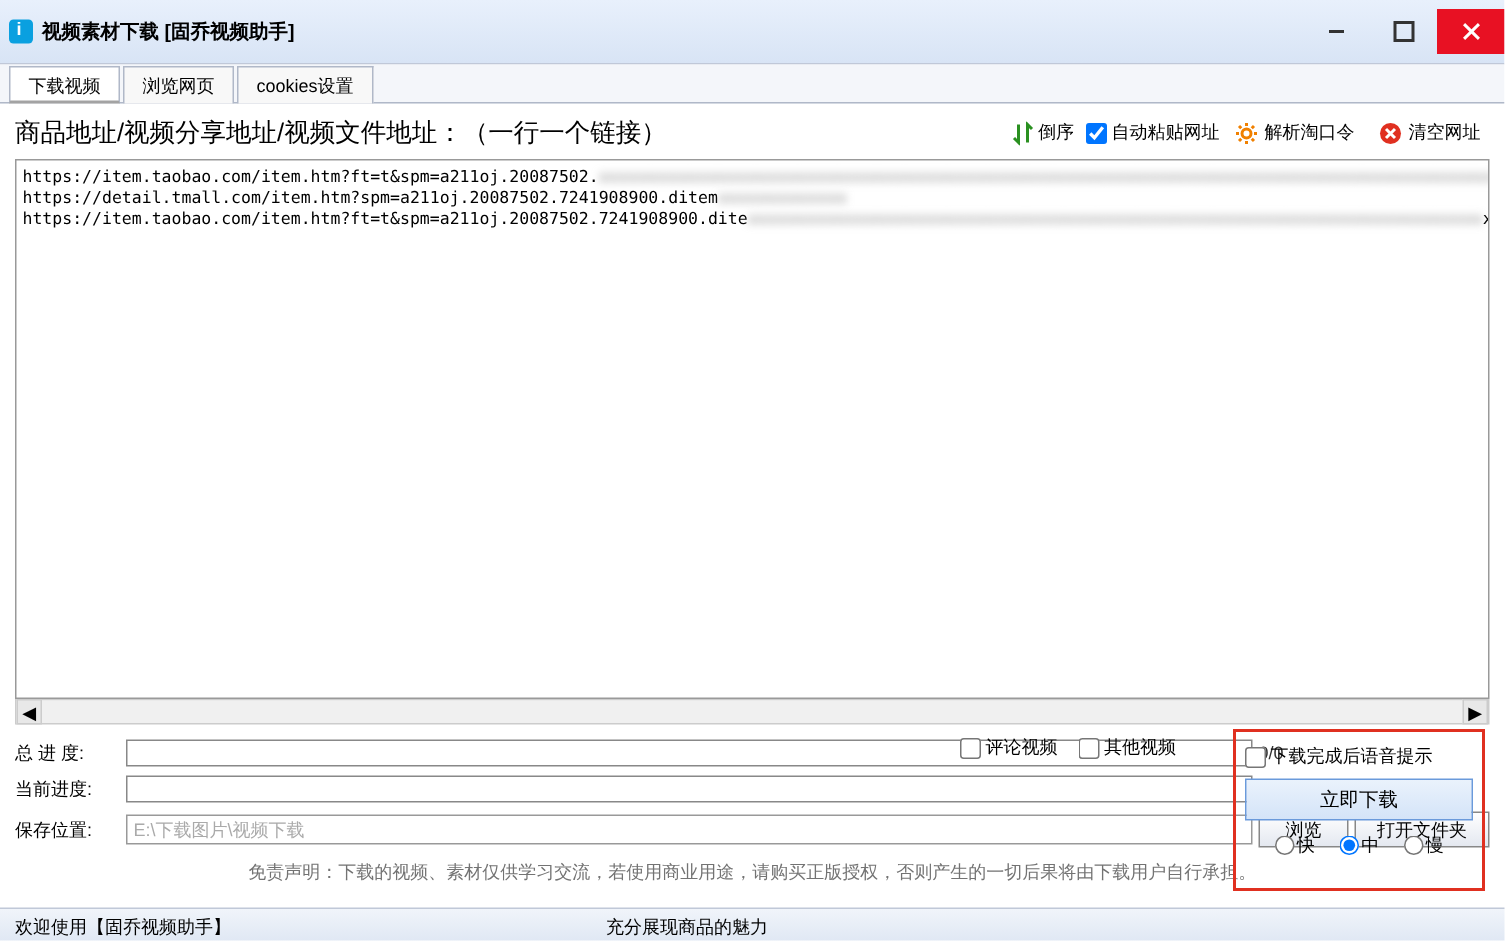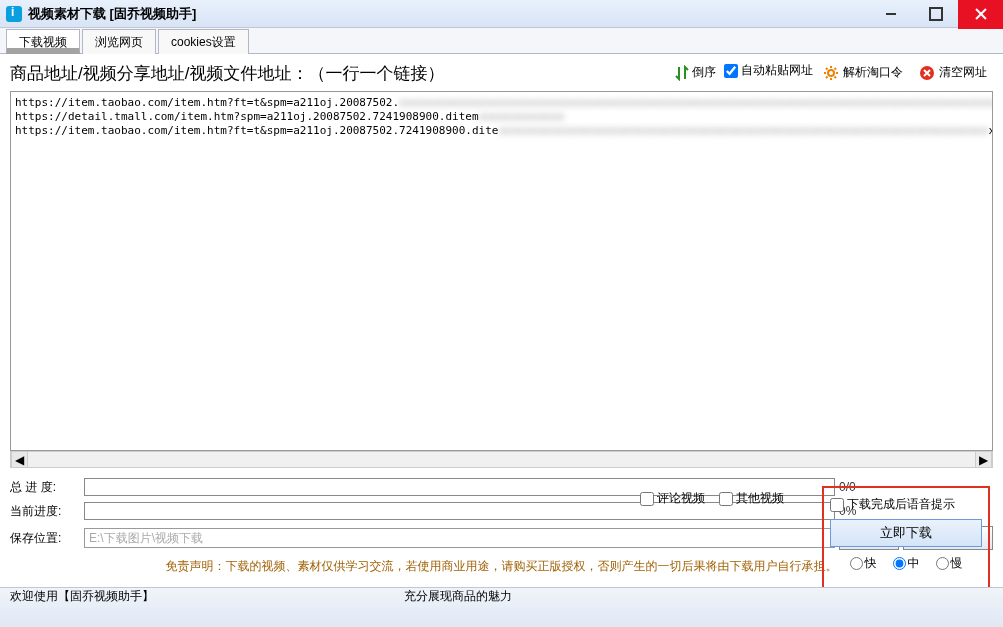--- a/index.html
+++ b/index.html
@@ -1,34 +1,34 @@
 <!DOCTYPE html>
 <html><head>
 <meta charset="utf-8">
 <style>
 * { box-sizing: border-box; margin: 0; padding: 0; }
 body { font-family: "Microsoft YaHei", SimSun, sans-serif; font-size: 12px; background: #fff; width: 1003px; height: 627px; overflow: hidden; }
-.titlebar { height: 28px; background: linear-gradient(#e8f0fc,#d8e4f5); display: flex; align-items: center; padding: 0 0 0 6px; border-bottom: 1px solid #c0c8d8; }
+.titlebar { height: 43px; background: linear-gradient(#e8f0fc,#d8e4f5); display: flex; align-items: center; padding: 0 0 0 6px; border-bottom: 1px solid #c0c8d8; }
 .titlebar .app-icon { width: 16px; height: 16px; background: #0aa0e0; border-radius: 3px; margin-right: 6px; position: relative; }
 .titlebar .app-icon::after { content:"i"; color:#fff; font-weight:bold; position:absolute; left:5px; top:-1px; font-size:12px; }
 .titlebar .title { font-weight: bold; font-size: 13px; }
 .winbtns { margin-left: auto; display: flex; }
 .winbtn { width: 45px; height: 30px; display:flex; align-items:center; justify-content:center; }
 .winbtn.min::after{content:"";width:10px;height:2px;background:#333;}
 .winbtn.max::after{content:"";width:10px;height:10px;border:2px solid #333;}
 .winbtn.close{background:#e81123;}
 .winbtn.close::before,.winbtn.close::after{content:"";position:absolute;width:14px;height:2px;background:#fff;}
 .winbtn.close{position:relative;}
 .winbtn.close::before{transform:rotate(45deg);}
 .winbtn.close::after{transform:rotate(-45deg);}
 .tabbar { height: 26px; display:flex; border-bottom: 1px solid #b0b8c8; padding-left:6px; background:#f4f6fa;}
 .tab { padding: 4px 12px; border:1px solid #b0b8c8; border-bottom:none; margin-right:2px; background:#f8f8f8; font-size:12px; position:relative; top:1px;}
-.tab.active { background:#fff; border-bottom:6px solid #a3a3a3;}
+.tab.active { background:#fff; border-bottom:2px solid #a3a3a3;}
 .content { padding: 8px 10px 0 10px; }
-.heading-row { display:flex; align-items:flex-start; margin-bottom:6px; gap:4px;}
+.heading-row { display:flex; align-items:center; margin-bottom:6px; gap:4px;}
 .heading { font-size:17px; flex:1;}
 .inv-btn { display:flex; align-items:center; gap:2px; padding:2px 4px; cursor:pointer;}
 .inv-btn svg{width:16px;height:16px;}
 .chk { display:flex; align-items:center; gap:3px;}
 .chk input{width:14px;height:14px;}
 .link-btn { display:flex; align-items:center; gap:4px; padding:2px 6px; cursor:pointer;}
 .gear-icon{width:16px;height:16px;}
 .urlbox { border:1px solid #999; height:360px; padding:4px; font-family:monospace; font-size:11px; overflow:hidden; position:relative; white-space:pre; line-height:14px;}
 .urlbox .blur{filter:blur(3px);color:#888;display:inline;}
 .scroll-h { height:17px; border:1px solid #ccc; display:flex; align-items:center;}
@@ -40,22 +40,22 @@
 .prog-val{font-size:12px;color:#333;}
 .path-input{height:20px;border:1px solid #999;padding:2px 4px;color:#aaa;font-size:12px;width:100%;}
 .btn{height:24px;padding:0 14px;background:linear-gradient(#fff,#e4e8f0);border:1px solid #888;font-size:12px;cursor:pointer;}
 .options-panel{position:absolute;left:640px;top:490px;width:195px;}
 .options-title{font-size:12px;margin-bottom:8px;}
 .options-row{display:flex;gap:14px;margin-bottom:6px;}
 .red-box{position:absolute;left:822px;top:486px;width:168px;height:108px;border:2px solid #e03020;padding:8px 6px;}
 .dl-btn{width:152px;height:28px;background:linear-gradient(#eaf2fc,#d4e4f8);border:1px solid #6a9adb;font-size:13px;cursor:pointer;margin-top:6px;}
 .speed-row{display:flex;gap:16px;margin-top:8px;justify-content:center;}
 .radio-item{display:flex;align-items:center;gap:2px;}
-.disclaimer{text-align:center;color:#a16207;margin-top:8px;font-size:12px;}
-.statusbar{position:absolute;bottom:0;left:0;right:0;height:40px;background:linear-gradient(#f0f4fa,#e0e8f4);border-top:1px solid #c0c8d8;display:flex;align-items:flex-start;padding:0 10px;font-size:12px;}
+.disclaimer{text-align:center;color:#737373;margin-top:8px;font-size:12px;}
+.statusbar{position:absolute;bottom:0;left:0;right:0;height:22px;background:linear-gradient(#f0f4fa,#e0e8f4);border-top:1px solid #c0c8d8;display:flex;align-items:flex-end;padding:0 10px;font-size:12px;}
 .statusbar .s2{margin-left:250px;}
 </style>
 </head>
 <body>
 
 <div class="titlebar">
   <div class="app-icon"></div>
   <div class="title">视频素材下载 [固乔视频助手]</div>
   <div class="winbtns">
     <div class="winbtn min"></div>

